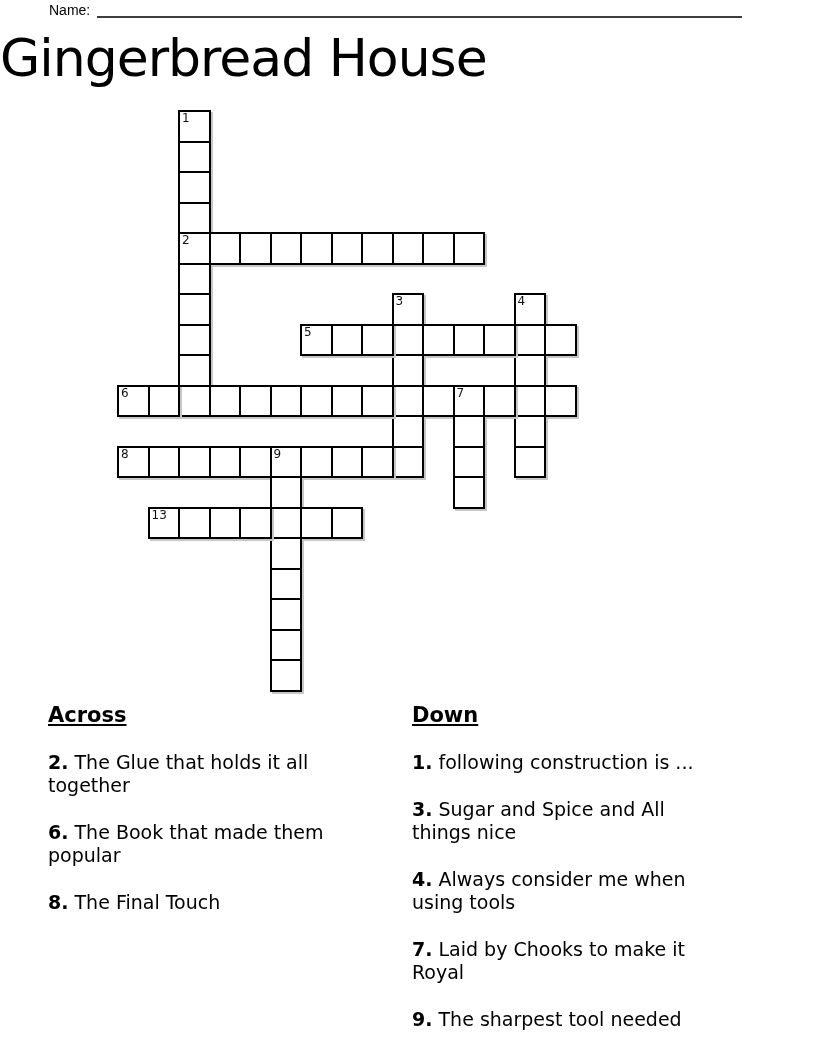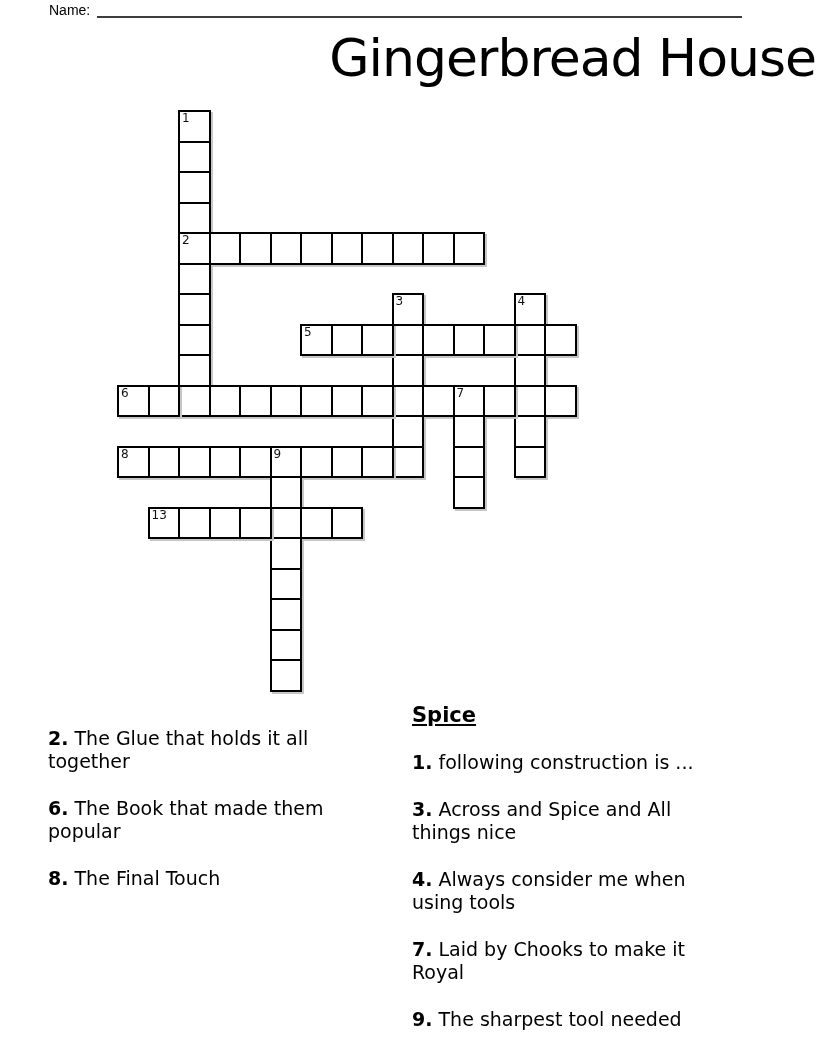--- a/index.html
+++ b/index.html
@@ -12,21 +12,21 @@
   .name-row {
     position:absolute; top:3px; left:49px; right:74px;
     display:flex; align-items:flex-start;
     font-family:"Liberation Sans", sans-serif; font-size:14px;
   }
   .name-label { line-height:15px; white-space:nowrap; }
   .name-line { flex:1; margin-left:7px; height:15px; border-bottom:2px solid #3d3d3d; }
   
   .title {
     position:absolute; top:30px; left:0; width:100%;
-    text-align:right; font-size:52px; line-height:56px; font-weight:400;
+    text-align:left; font-size:52px; line-height:56px; font-weight:400;
     letter-spacing:-1px;
   }
   
   .grid { position:absolute; left:0; top:0; width:816px; height:700px; }
   .cell {
     position:absolute; width:32.5px; height:32.5px;
     background:#ffffff; border:2px solid #000;
     box-shadow:2px 2px 0 #c6c6c6;
   }
   .cellnum {
@@ -147,29 +147,30 @@
     </div>
     <div class="cell" style="left: 178px; top: 506.5px;"></div>
     <div class="cell" style="left: 208.5px; top: 506.5px;"></div>
     <div class="cell" style="left: 239px; top: 506.5px;"></div>
     <div class="cell" style="left: 300px; top: 506.5px;"></div>
     <div class="cell" style="left: 330.5px; top: 506.5px;"></div>
   </div>
 
 <div class="clues">
   <div class="clue-col-across">
+    <h2 class="clue-heading">Across</h2>
     <div id="across-list">
         <p class="clue"><span class="clue-num">2.</span> <span>The Glue that holds it all together</span></p>
         <p class="clue"><span class="clue-num">6.</span> <span>The Book that made them popular</span></p>
         <p class="clue"><span class="clue-num">8.</span> <span>The Final Touch</span></p>
       </div>
   </div>
   <div class="clue-col-down">
-    <h2 class="clue-heading">Spice</h2>
+    <h2 class="clue-heading">Down</h2>
     <div id="down-list">
         <p class="clue"><span class="clue-num">1.</span> <span>following construction is ...</span></p>
-        <p class="clue"><span class="clue-num">3.</span> <span>Across and Spice and All things nice</span></p>
+        <p class="clue"><span class="clue-num">3.</span> <span>Sugar and Spice and All things nice</span></p>
         <p class="clue"><span class="clue-num">4.</span> <span>Always consider me when using tools</span></p>
         <p class="clue"><span class="clue-num">7.</span> <span>Laid by Chooks to make it Royal</span></p>
         <p class="clue"><span class="clue-num">9.</span> <span>The sharpest tool needed</span></p>
       </div>
   </div>
 </div>
 
 </body></html>

